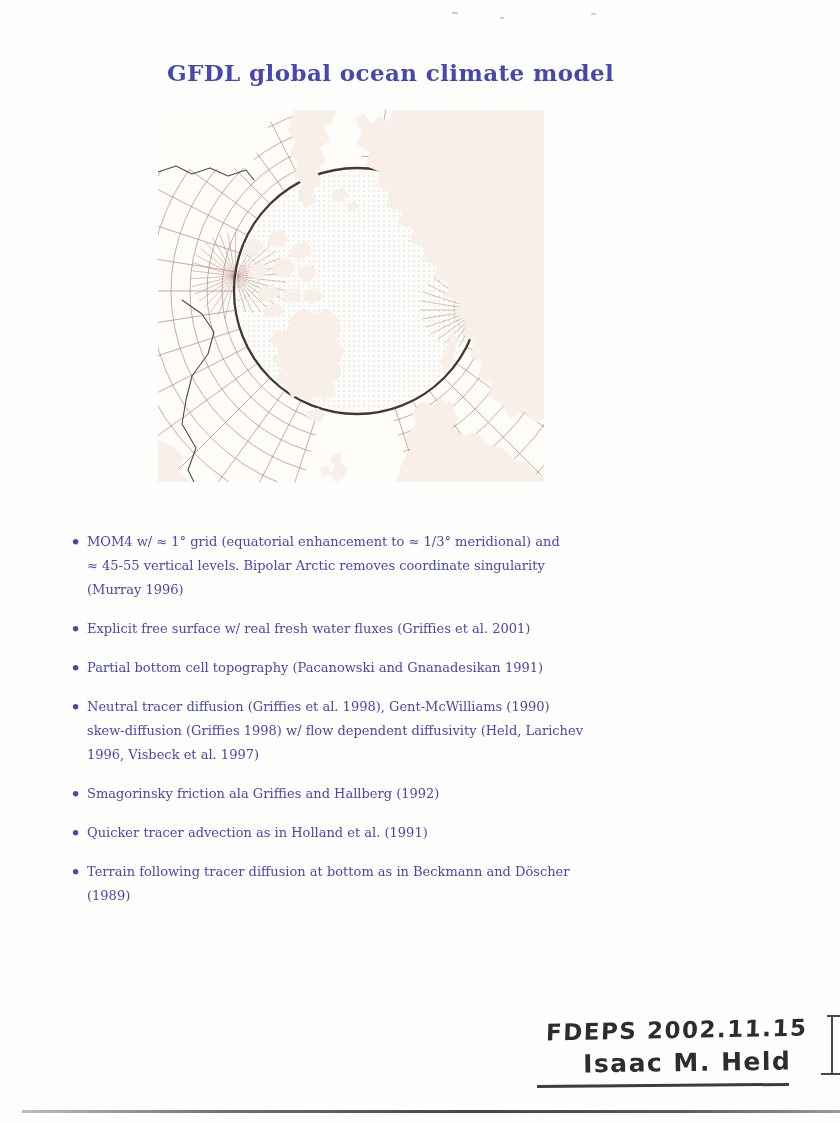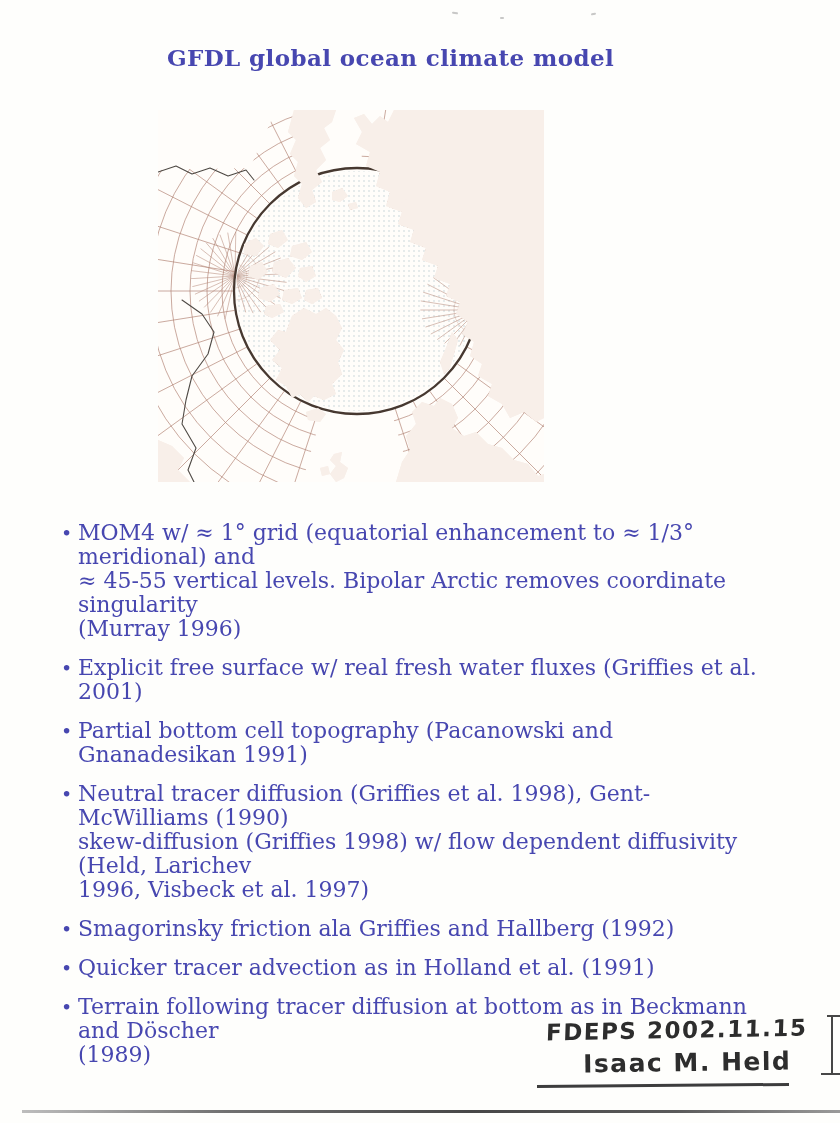--- a/index.html
+++ b/index.html
@@ -2,26 +2,26 @@
 <html style="--text-blue: #4747b0; --grid-line: #b5897a; --land-fill: #f8efe9; --coast: #4f4a45; --circle: #463830; --ocean-dot: #a9c0c6; --marker-ink: #2d2d2d;"><head>
 <meta charset="utf-8">
 <style>
   :root{
     --text-blue:#4747b0; --grid-line:#b5897a; --land-fill:#f8efe9;
     --coast:#4f4a45; --circle:#463830; --ocean-dot:#a9c0c6; --marker-ink:#2d2d2d;
   }
   html,body{margin:0;padding:0;background:#e9e9e9;}
   .page{position:relative;width:840px;height:1123px;margin:0 auto;background:#fefefc;
         overflow:hidden;font-family:"DejaVu Serif","Liberation Serif",serif;}
-  .title{position:absolute;left:167px;top:44px;font-size:23px;font-weight:600;
+  .title{position:absolute;left:167px;top:59px;font-size:23px;font-weight:600;
          color:var(--text-blue);letter-spacing:.4px;white-space:nowrap;}
   .speck{position:absolute;background:#9a9a9a;opacity:.55;border-radius:1px;}
   .map{position:absolute;left:158px;top:110px;width:386px;height:372px;margin:0;}
-  .bullets{position:absolute;left:61px;top:521px;width:700px;margin:0;padding:0;list-style:none;
-           font-size:22px;line-height:24px;color:var(--text-blue);}
+  .bullets{position:absolute;left:61px;top:521px;width:700px;margin:9px;padding:0;list-style:none;
+           font-size:13px;line-height:24px;color:var(--text-blue);}
   .bullets li{position:relative;padding-left:17px;margin:0 0 15px 0;white-space:pre-line;}
   .bullets li::before{content:"\2022";position:absolute;left:0;top:0;font-size:19px;}
   .hw{position:absolute;font-family:"DejaVu Sans","Liberation Sans",sans-serif;font-weight:700;
       color:var(--marker-ink);white-space:nowrap;}
   .hw1{left:546px;top:1017px;font-size:23px;letter-spacing:1.5px;transform:rotate(-1.1deg) skewX(-3deg);}
   .hw2{left:583px;top:1048px;font-size:25px;letter-spacing:1.5px;transform:rotate(-0.8deg);}
   .hw-underline{position:absolute;left:537px;top:1084px;width:252px;height:3px;background:#3d3d3d;
                 transform:rotate(-0.5deg);}
   .corner-v{position:absolute;left:831px;top:1016px;width:2px;height:59px;background:#474747;}
   .corner-t{position:absolute;left:827px;top:1015px;width:13px;height:2px;background:#474747;}

